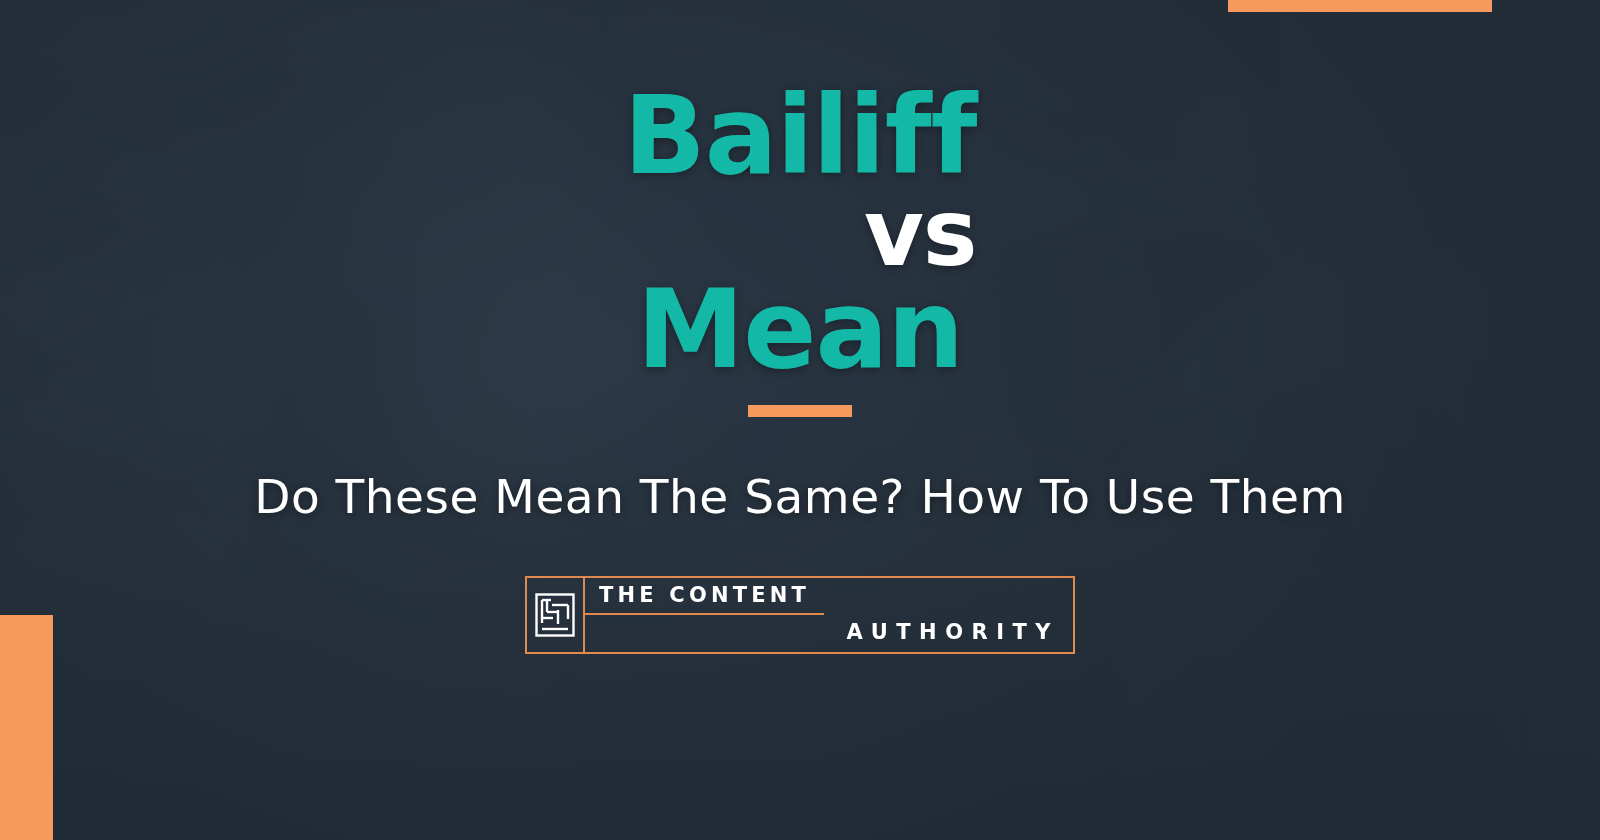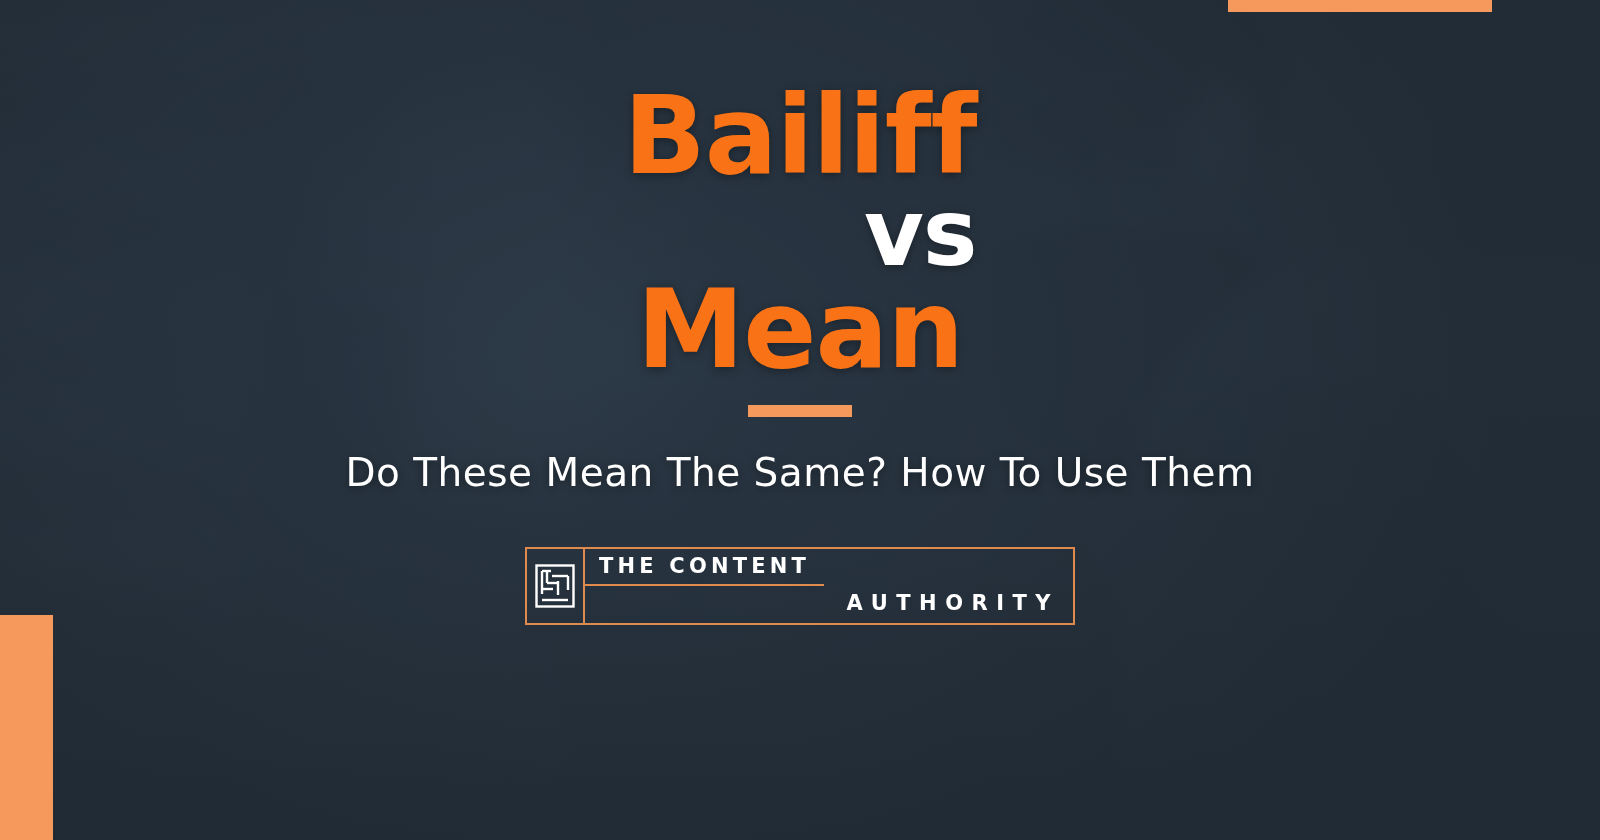--- a/index.html
+++ b/index.html
@@ -118,36 +118,36 @@
 
   .title-line {
     display: block;
     font-family: "DejaVu Sans", sans-serif;
     font-weight: 700;
     font-size: 108px;
     letter-spacing: -1px;
     margin: 0;
     text-shadow: 0 2px 10px rgba(0,0,0,0.35);
   }
-  .title-word { color: #f97316; }
+  .title-word { color: #14b8a6; }
   .title-vs   { color: #ffffff; font-size: 92px; text-align: right; }
 
   .title-underline {
     width: 104px;
     height: 12px;
     background: #f59a5c;
     margin: 22px auto 0 auto;
   }
 
   .subtitle {
-    margin-top: 33px;
+    margin-top: 52px;
     color: #ffffff;
     font-family: "DejaVu Sans", sans-serif;
     font-weight: 400;
-    font-size: 39px;
+    font-size: 47px;
     letter-spacing: 0.5px;
     text-align: center;
     text-shadow: 0 2px 8px rgba(0,0,0,0.4);
     white-space: nowrap;
   }
 
   
   .logo {
     margin-top: 52px;
     display: flex;

